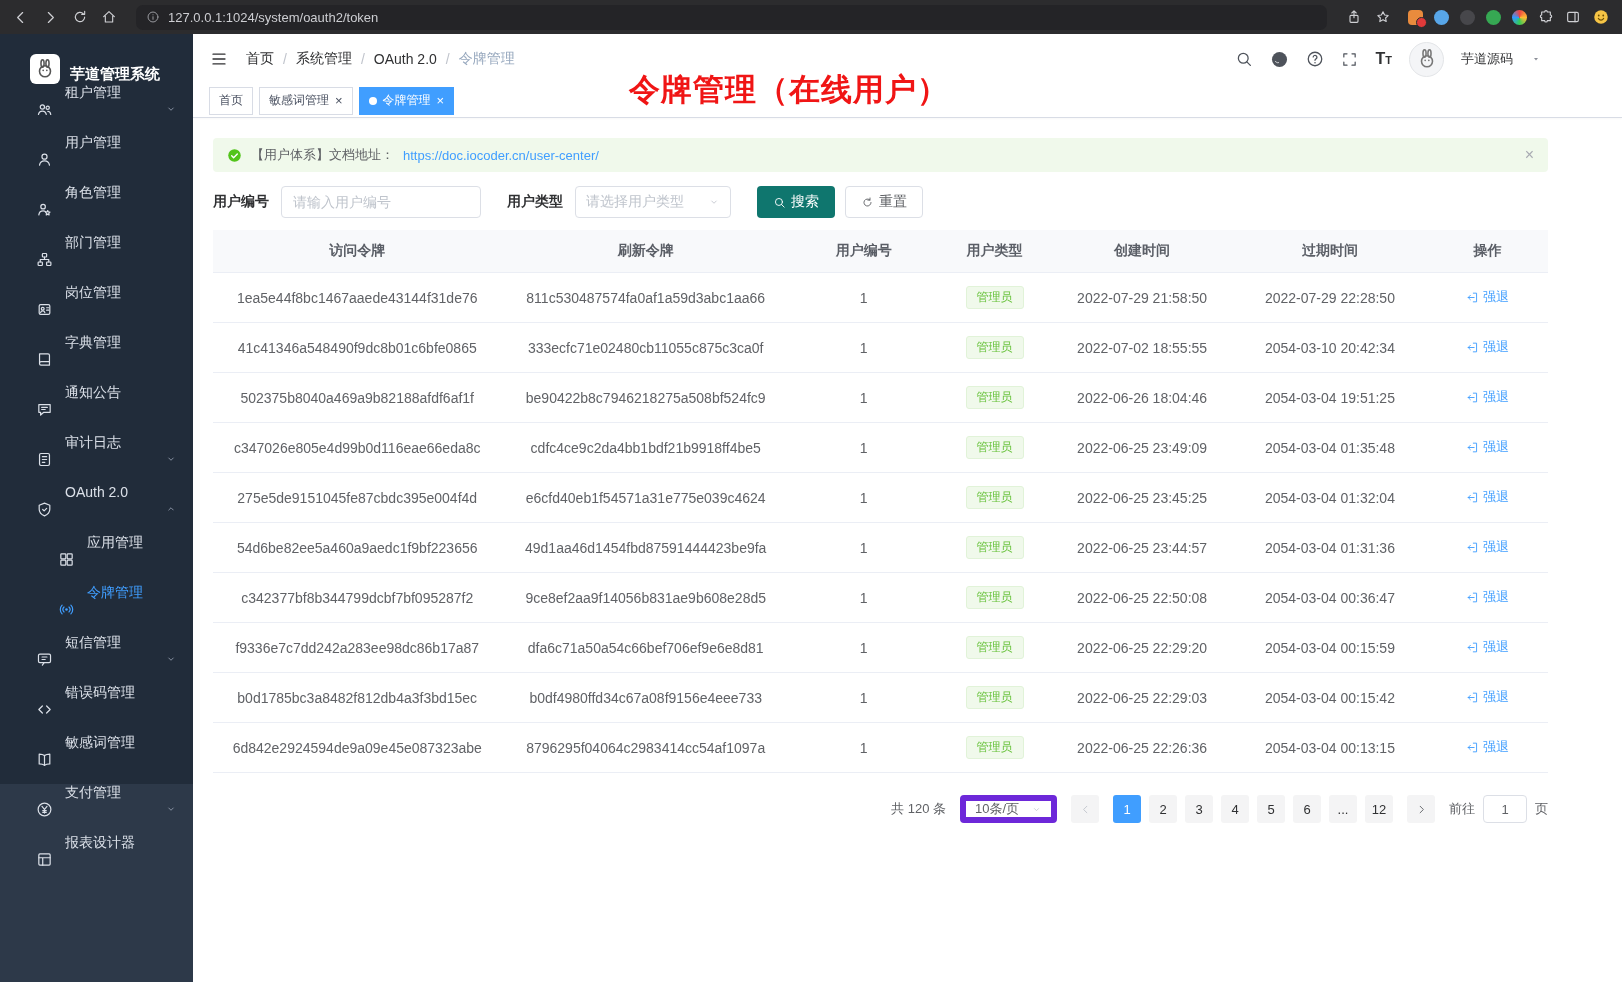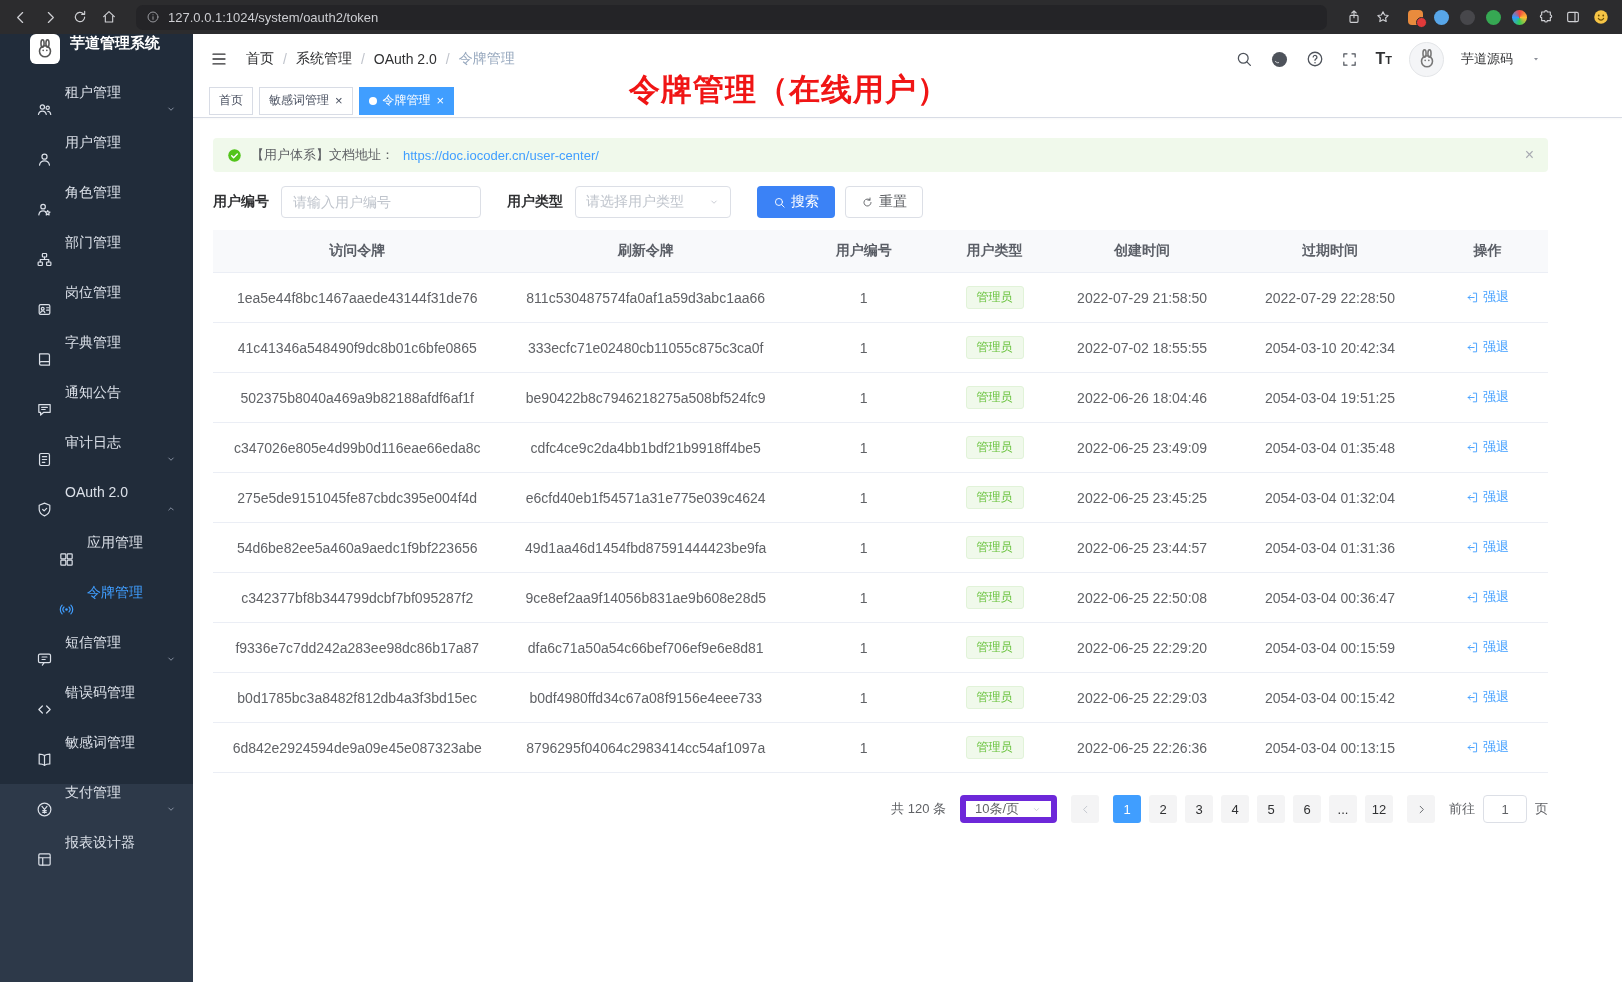--- a/index.html
+++ b/index.html
@@ -18,21 +18,21 @@
   .xt-orange{border-radius:4px;background:#e98b3d;}
   .xt-badge{position:absolute;right:-4px;bottom:-3px;width:9px;height:9px;border-radius:50%;background:#e03a3a;border:1px solid #2c2c2e;}
   .xt-blue{background:#58a6e8;}
   .xt-dark{background:#47474b;}
   .xt-green{background:#36a853;}
   .xt-pin{background:conic-gradient(#e44,#fb3,#3c5,#39f,#e44);}
 
   
   .app{display:flex;height:948px;}
   .sidebar{width:193px;background:#212c3a;display:flex;flex-direction:column;flex-shrink:0;}
-  .logo{height:50px;display:flex;align-items:flex-start;gap:10px;padding:0 0 0 30px;color:#fff;font-weight:700;font-size:15px;}
+  .logo{height:50px;display:flex;align-items:flex-end;gap:10px;padding:0 0 0 30px;color:#fff;font-weight:700;font-size:15px;}
   .logo-img{width:30px;height:30px;border-radius:6px;background:#fff;display:flex;align-items:center;justify-content:center;color:#555;flex-shrink:0;}
   .menu{font-size:14px;}
   #menu-bottom{flex:1;background:#2d3949;}
   .mi{height:50px;display:flex;padding:0 16px 0 36px;gap:12px;color:#dbe0e8;cursor:pointer;white-space:nowrap;}
   .mi.sub{padding-left:58px;}
   .mi.active{color:#409eff;}
   .mi-ic{display:flex;align-items:center;flex-shrink:0;}
   .mi-ch{margin-left:auto;color:#98a2b2;display:flex;align-items:center;}
   .mi-ch.up{transform:rotate(180deg);}
 
@@ -68,21 +68,21 @@
   .alert-x{margin-left:auto;color:#a8abb2;font-size:16px;cursor:pointer;line-height:1;}
 
   .filters{margin-top:14px;display:flex;align-items:center;font-size:14px;}
   .fg{display:flex;align-items:center;margin-right:26px;}
   .f-label{font-weight:700;color:#303133;margin-right:12px;white-space:nowrap;}
   .f-input{width:176px;height:30px;border:1px solid #dcdfe6;border-radius:4px;padding:0 11px;font-size:14px;color:#606266;outline:none;font-family:inherit;}
   .f-input::placeholder{color:#bfc4cc;}
   .f-select{width:156px;height:32px;border:1px solid #dcdfe6;border-radius:4px;display:flex;align-items:center;justify-content:space-between;padding:0 10px;color:#bfc4cc;font-size:14px;background:#fff;cursor:pointer;box-sizing:border-box;}
   .sel-caret{color:#c0c4cc;display:flex;}
   .btn{height:32px;border-radius:4px;display:inline-flex;align-items:center;gap:5px;font-size:14px;padding:0 15px;cursor:pointer;border:1px solid transparent;font-family:inherit;}
-  .btn-primary{background:#3b82f6;color:#fff;}
+  .btn-primary{background:#0f766e;color:#fff;}
   .btn-plain{background:#fff;border-color:#dcdfe6;color:#606266;margin-left:10px;}
   .bic{display:flex;align-items:center;}
 
   table.grid{width:100%;margin-top:12px;border-collapse:collapse;table-layout:fixed;font-size:14px;}
   .grid th{height:40px;font-weight:600;color:#5a5e66;background:#f8f9fb;border-bottom:1px solid #ebeef5;text-align:center;}
   .grid td{height:47px;border-bottom:1px solid #ebeef5;color:#606266;text-align:center;overflow:hidden;text-overflow:ellipsis;white-space:nowrap;}
   .tag{display:inline-block;padding:3px 10px;font-size:12px;color:#67c23a;background:#f0f9eb;border:1px solid #e1f3d8;border-radius:3px;line-height:1.3;}
   .op{color:#409eff;font-size:13px;display:inline-flex;align-items:center;gap:4px;cursor:pointer;}
 
   .pagination{margin-top:22px;display:flex;align-items:center;justify-content:flex-end;gap:14px;font-size:13px;color:#606266;padding-bottom:24px;}

